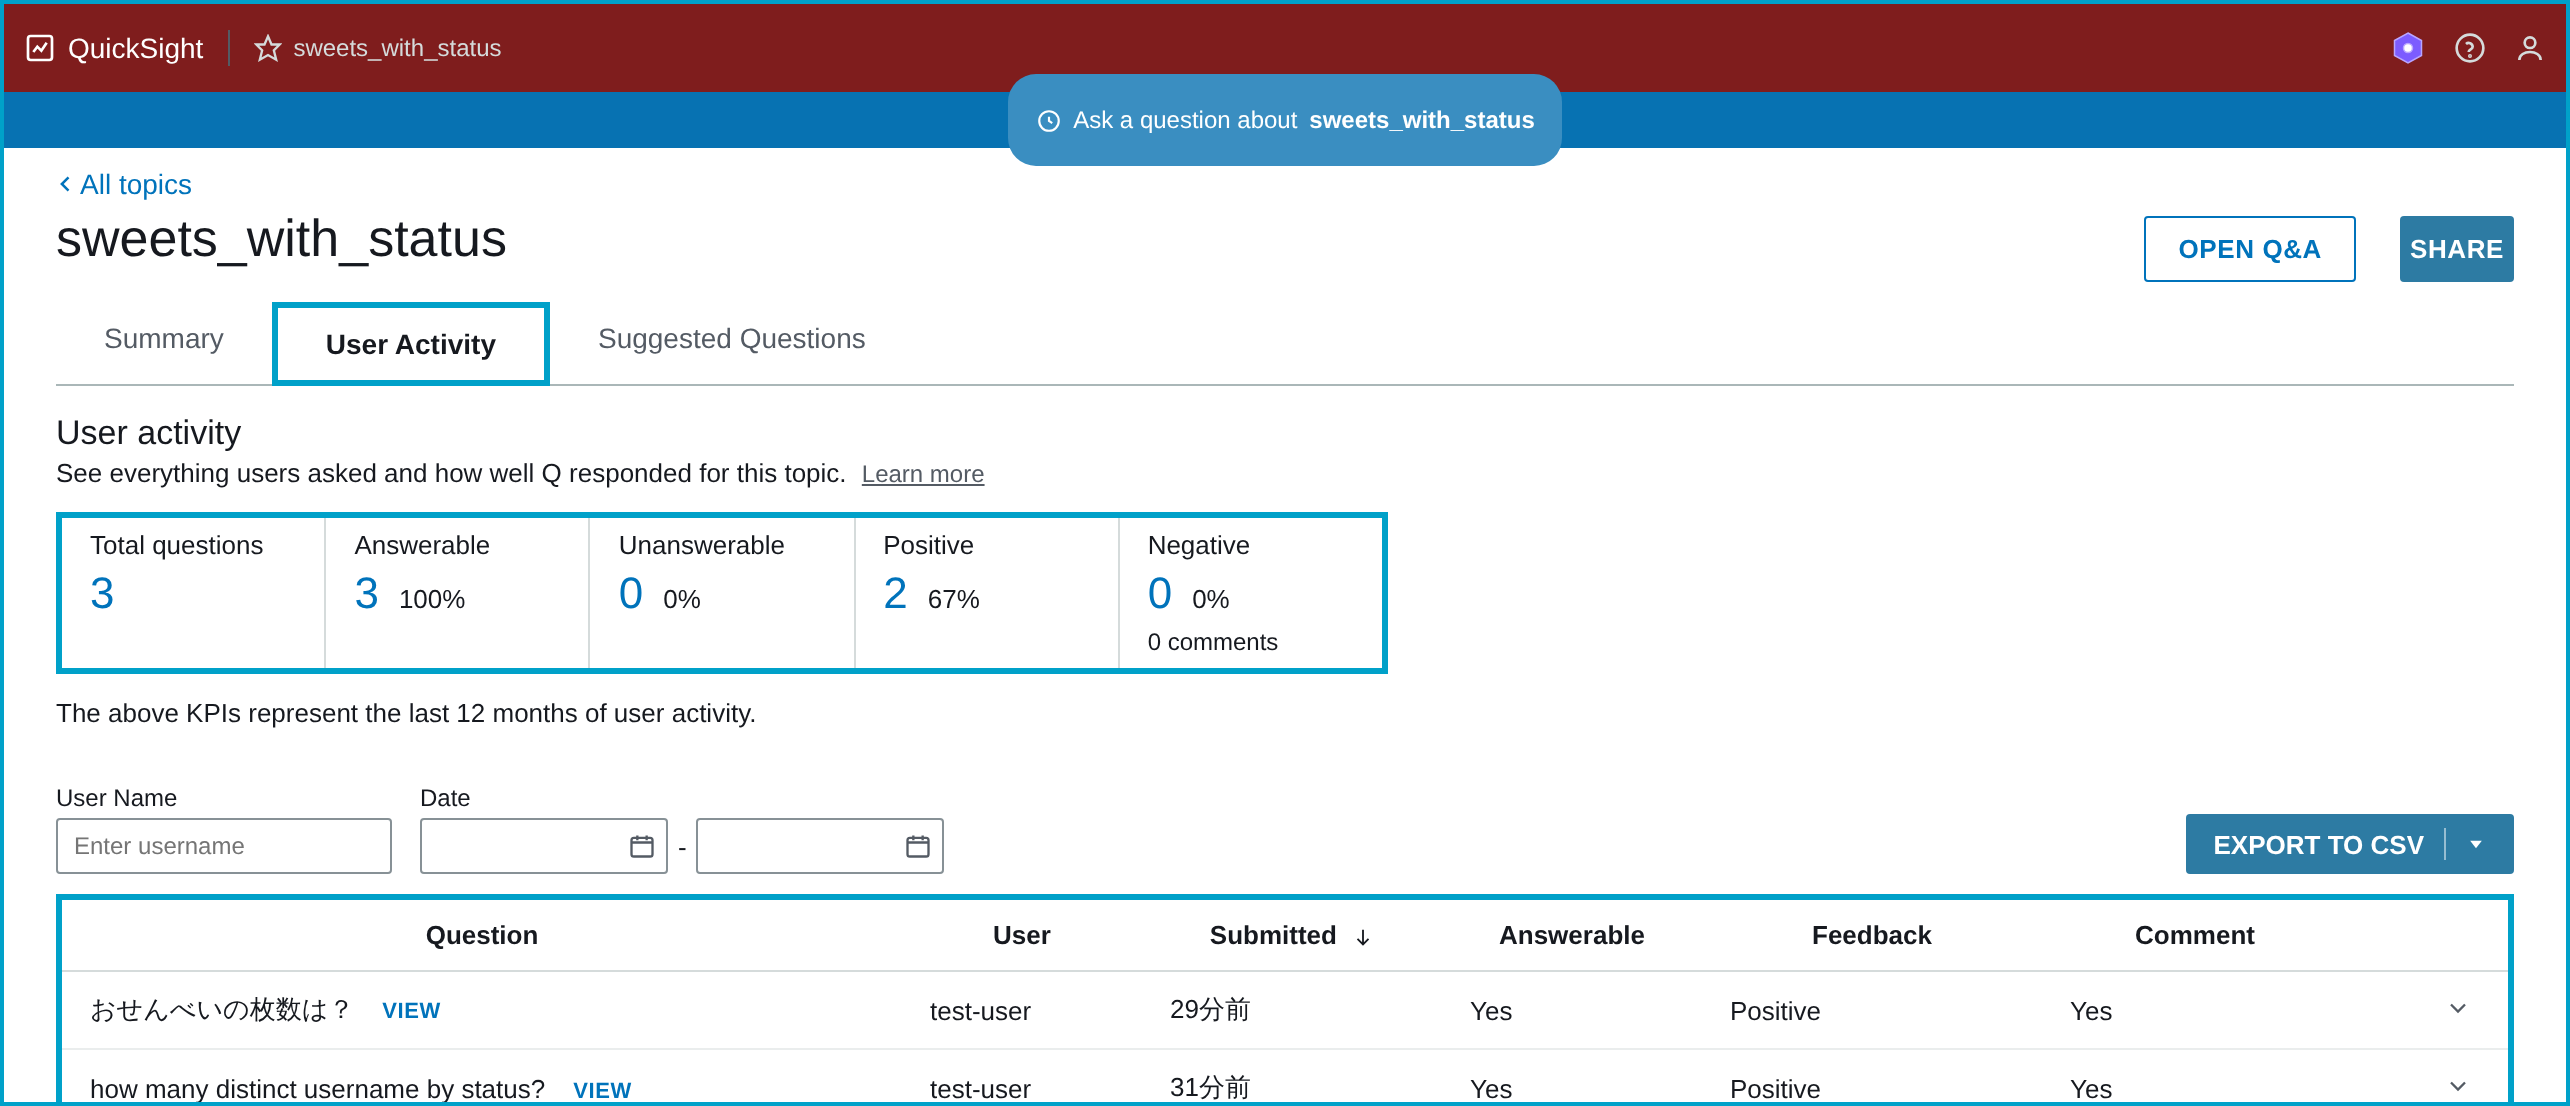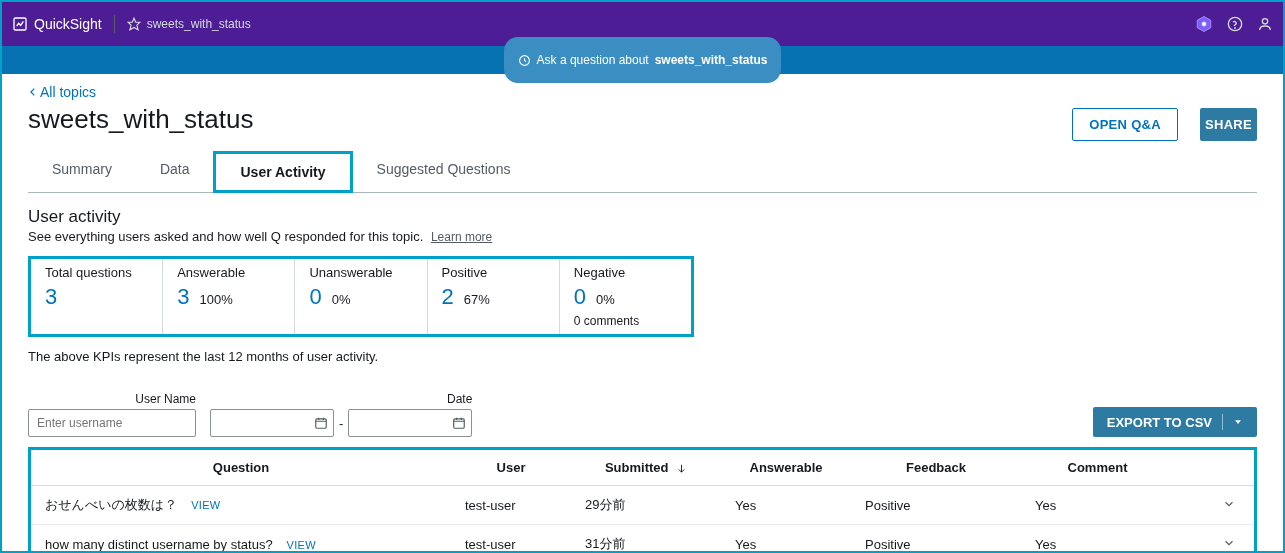--- a/index.html
+++ b/index.html
@@ -1,19 +1,19 @@
 <!DOCTYPE html>
 <html><head>
 <meta charset="utf-8">
 <style>
   * { box-sizing: border-box; margin: 0; padding: 0; }
   body { font-family: -apple-system, BlinkMacSystemFont, "Segoe UI", Arial, sans-serif; font-size: 13px; color: #16191f; background: #fff; width: 1285px; height: 553px; overflow: hidden; border: 2px solid #00a1c9; }
 
   
-  .topbar { background: #4c1d95; color: #fff; height: 44px; display: flex; align-items: center; padding: 0 10px; justify-content: space-between; }
+  .topbar { background: #7f1d1d; color: #fff; height: 44px; display: flex; align-items: center; padding: 0 10px; justify-content: space-between; }
   .topbar-left { display: flex; align-items: center; gap: 8px; }
   .qs-logo { display: flex; align-items: center; gap: 6px; font-size: 14px; font-weight: 500; }
   .qs-logo-icon { width: 16px; height: 16px; }
   .topbar-divider { width:1px; height:18px; background:#545b64; margin:0 4px; }
   .topbar-title { display:flex; align-items:center; gap:6px; font-size:12px; color:#d5dbdb; }
   .star-icon { width:14px; height:14px; }
   .topbar-right { display:flex; align-items:center; gap:14px; }
   .hex-icon { width:18px; height:18px; color:#8a5cff; }
   .help-icon, .user-icon { width:16px; height:16px; color:#d5dbdb; }
 
@@ -54,39 +54,39 @@
   .kpi-value { font-size:22px; font-weight:400; color:#0073bb; }
   .kpi-secondary { font-size:13px; color:#16191f; }
   .kpi-extra { font-size:12px; color:#16191f; margin-top:4px; }
 
   .kpi-note { font-size:13px; color:#16191f; margin-top:12px; }
 
   
   .filters-row { display:flex; align-items:flex-end; justify-content:space-between; margin-top:28px; }
   .filters-left { display:flex; gap:14px; }
   .filter-group { display:flex; flex-direction:column; gap:3px; }
-  .filter-label { font-size:12px; color:#16191f;text-align:right; }
+  .filter-label { font-size:12px; color:#16191f; }
   .text-input { width:168px; height:28px; border:1px solid #879196; border-radius:2px; padding:0 8px; font-size:12px; }
   .date-group-row { display:flex; align-items:center; gap:5px; }
   .date-input { width:124px; height:28px; border:1px solid #879196; border-radius:2px; padding:0 26px 0 8px; font-size:12px; position:relative; }
   .date-wrapper { position:relative; }
   .cal-icon { position:absolute; right:6px; top:7px; width:14px; height:14px; color:#545b64; }
   .dash { color:#16191f; }
 
   .export-btn { background:#2d7ba3; color:#fff; border:none; padding:7px 14px; font-size:13px; font-weight:700; border-radius:2px; display:flex; align-items:center; gap:10px; cursor:pointer; }
   .export-btn .caret-down{ width:10px; height:10px; }
   .export-divider { width:1px; height:16px; background:rgba(255,255,255,0.5); }
 
   
   .table-wrap { border:3px solid #00a1c9; margin-top:10px; }
   table.activity { width:100%; border-collapse:collapse; }
   table.activity th { text-align:center; font-size:13px; font-weight:700; color:#16191f; padding:10px 14px; border-bottom:1px solid #d5dbdb; }
   table.activity td { font-size:13px; color:#16191f; padding:10px 14px; border-bottom:1px solid #eaeded; }
   table.activity tr:last-child td { border-bottom:none; }
-  .view-link { color:#0073bb; font-size:11px; font-weight:400; margin-left:14px; cursor:pointer; letter-spacing:0.3px;text-align:center; }
+  .view-link { color:#0073bb; font-size:11px; font-weight:700; margin-left:14px; cursor:pointer; letter-spacing:0.3px;text-align:center; }
   .sort-arrow { width:11px; height:11px; margin-left:4px; vertical-align:middle; }
   .expand-cell { text-align:right; padding-right:18px !important; }
   .expand-icon { width:14px; height:14px; color:#545b64; }
 
   .col-question { width:420px; }
   .col-user { width:120px; }
   .col-submitted { width:150px; }
   .col-answerable { width:130px; }
   .col-feedback { width:170px; }
 </style>
@@ -150,21 +150,20 @@
     <h1 class="page-title">sweets_with_status</h1>
     <div class="title-actions">
       <button class="btn-outline">OPEN Q&amp;A</button>
       <button class="btn-primary">SHARE</button>
     </div>
   </div>
 
   
   <div class="tabs">
     <div class="tab">Summary</div>
-    <div class="tab">Data</div>
     <div class="tab active">User Activity</div>
     <div class="tab">Suggested Questions</div>
   </div>
 
   
   <div class="panel">
     <div class="panel-title">User activity</div>
     <div class="panel-sub">
       <span>See everything users asked and how well Q responded for this topic.</span>
       <a href="#">Learn more</a>

